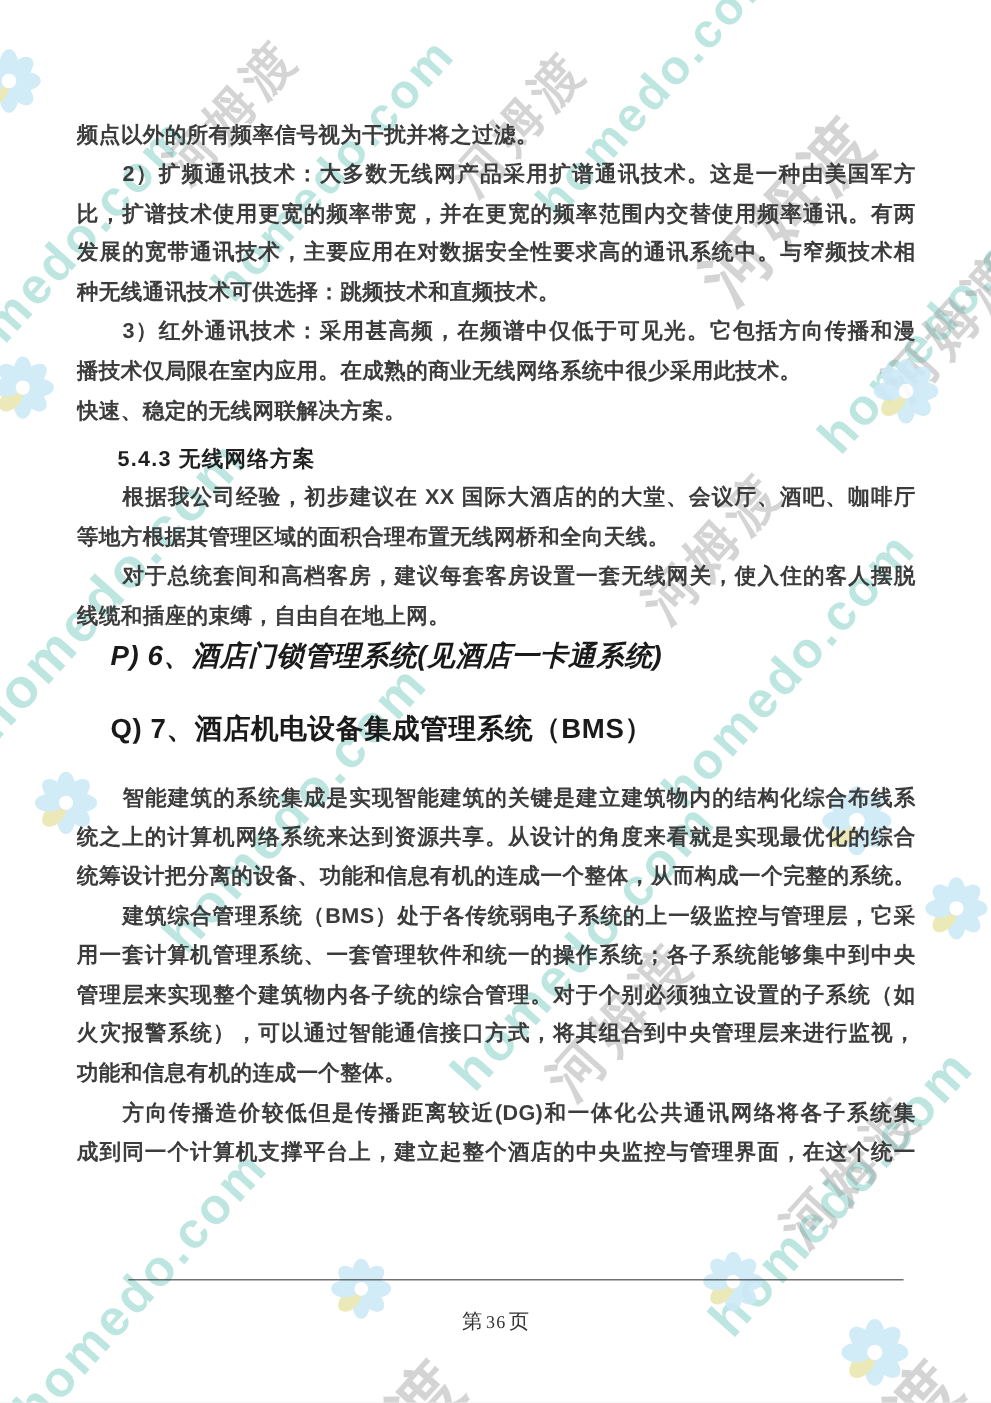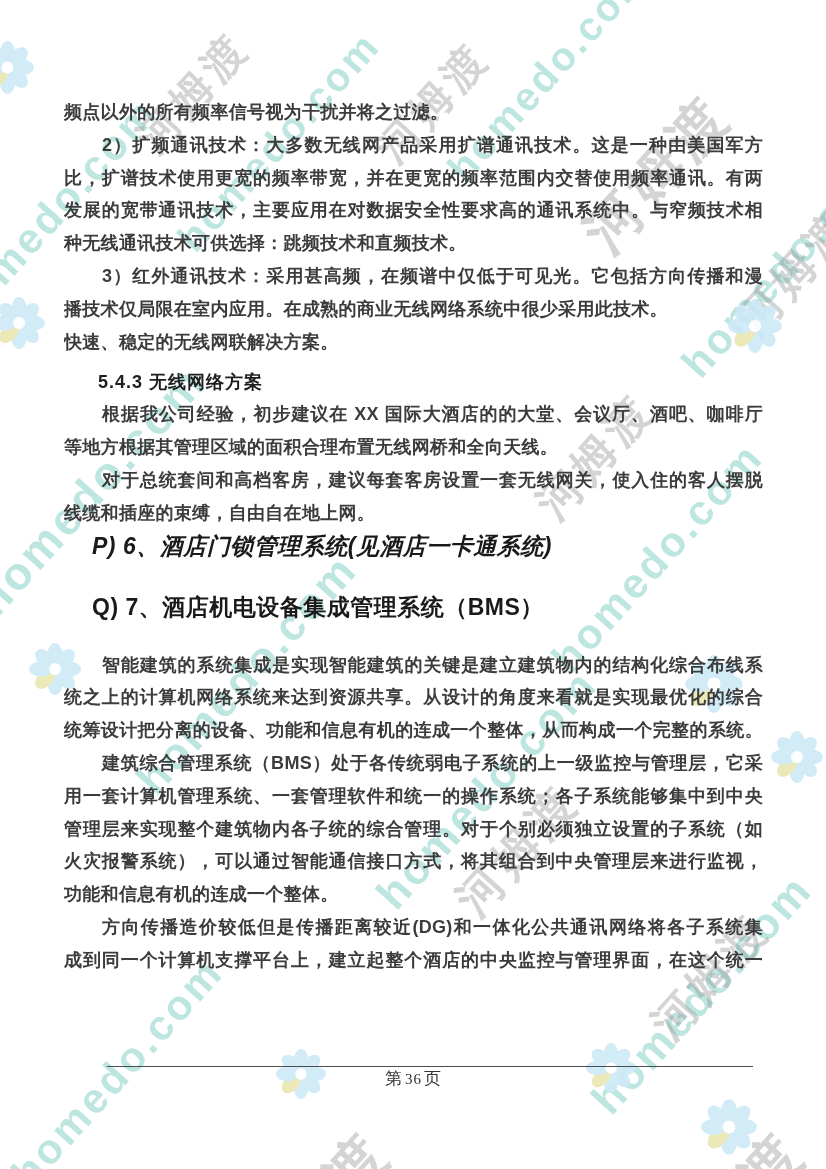--- a/index.html
+++ b/index.html
@@ -56,21 +56,21 @@
   .p + .h1{ margin-top:1px;font-style:italic; }
   .h1 + .h1{ margin-top:31px; }
   .h1 + .p{ margin-top:27px; }
   
   .footer-divider{
     margin:9px 0 0 43px;
     width:646px;height:0;
     border-top:1.5px solid #4d4d4d;
   }
   .page-footer{
-    margin-top:2px;
+    margin-top:25px;
     text-align:center;
     font-size:17px;line-height:20px;
     color:#333;
     letter-spacing:1px;
   }
   .page-num{
     font-family:"Liberation Serif", serif;
     font-size:15px;
     padding:0 2px;
   }

